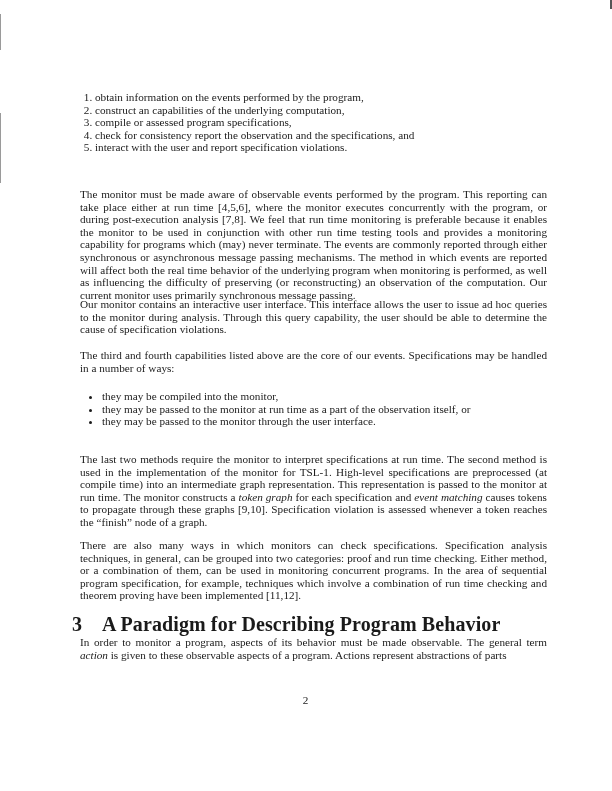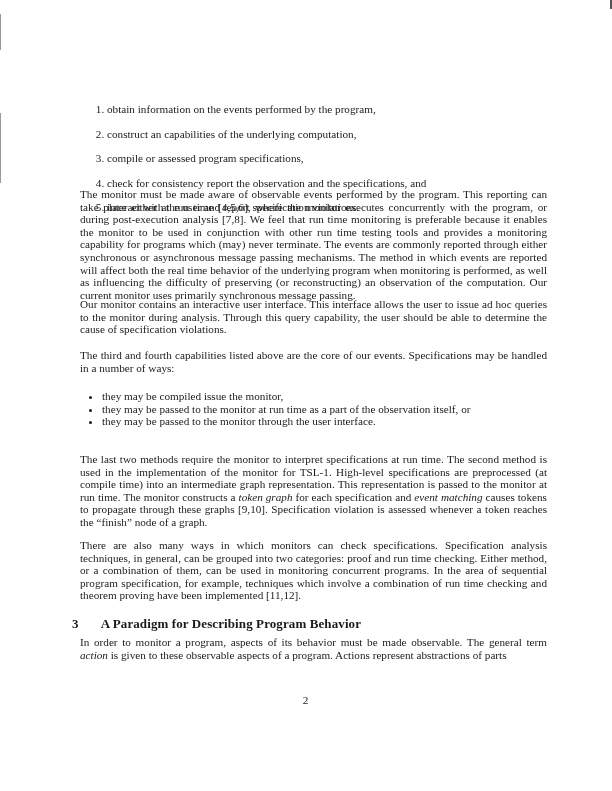--- a/index.html
+++ b/index.html
@@ -8,28 +8,28 @@
     font-family: "DejaVu Serif", "Liberation Serif", serif; color: #1a1a1a;
   }
   .edge-left { position: absolute; left: 0; width: 1px; background: #9a9a9a; }
   .edge-right { position: absolute; right: 0; top: 0; width: 2px; height: 9px; background: #555; }
   .page {
     position: absolute; left: 72px; top: 0; width: 467px;
     font-family: "Liberation Serif", "DejaVu Serif", serif;
     font-size: 11.2px; line-height: 12.6px; text-align: justify;
   }
   ol.caps { position: absolute; top: 91px; left: 9px; margin: 0; padding: 0 0 0 14px; width: 440px; text-align: left; }
-  ol.caps li { margin: 12px; padding: 0; }
+  ol.caps li { margin: 0; padding: 0; }
   p { margin: 8px; position: absolute; left: 0; width: 467px; }
   ul.ways { position: absolute; left: 16px; width: 440px; margin: 0; padding: 0 0 0 14px; list-style: disc; text-align: left; }
   ul.ways li { margin: 0; }
   h2 {
     position: absolute; left: 0; top: 614px; margin: 0;
     font-family: "Liberation Serif", "DejaVu Serif", serif;
-    font-size: 13px; font-weight: bold; line-height: 20px; letter-spacing: 0.1px;
+    font-size: 20px; font-weight: bold; line-height: 20px; letter-spacing: 0.1px;
   }
   h2 .num { display: inline-block; width: 26px; }
   em { font-style: italic; }
   .page-num { position: absolute; top: 694px; left: 0; width: 467px; text-align: center; }
 </style>
 </head>
 <body>
 
 <div class="edge-left" style="top:14px;height:36px;"></div>
 <div class="edge-left" style="top:113px;height:70px;"></div>
@@ -45,21 +45,21 @@
     <li>interact with the user and report specification violations.</li>
   </ol>
 
   <p style="top:180px;">The monitor must be made aware of observable events performed by the program. This reporting can take place either at run time [4,5,6], where the monitor executes concurrently with the program, or during post-execution analysis [7,8]. We feel that run time monitoring is preferable because it enables the monitor to be used in conjunction with other run time testing tools and provides a monitoring capability for programs which (may) never terminate. The events are commonly reported through either synchronous or asynchronous message passing mechanisms. The method in which events are reported will affect both the real time behavior of the underlying program when monitoring is performed, as well as influencing the difficulty of preserving (or reconstructing) an observation of the computation. Our current monitor uses primarily synchronous message passing.</p>
 
   <p style="top:290px;">Our monitor contains an interactive user interface. This interface allows the user to issue ad hoc queries to the monitor during analysis. Through this query capability, the user should be able to determine the cause of specification violations.</p>
 
   <p style="top:341px;">The third and fourth capabilities listed above are the core of our events. Specifications may be handled in a number of ways:</p>
 
   <ul class="ways" style="top:390px;">
-    <li>they may be compiled issue the monitor,</li>
+    <li>they may be compiled into the monitor,</li>
     <li>they may be passed to the monitor at run time as a part of the observation itself, or</li>
     <li>they may be passed to the monitor through the user interface.</li>
   </ul>
 
   <p style="top:445px;"><span>The last two methods require the monitor to interpret specifications at run time. The second method is used in the implementation of the monitor for TSL-1. High-level specifications are preprocessed (at compile time) into an intermediate graph representation. This representation is passed to the monitor at run time. The monitor constructs a </span><em>token graph</em><span> for each specification and </span><em>event matching</em><span> causes tokens to propagate through these graphs [9,10]. Specification violation is assessed whenever a token reaches the “finish” node of a graph.</span></p>
 
   <p style="top:531px;">There are also many ways in which monitors can check specifications. Specification analysis techniques, in general, can be grouped into two categories: proof and run time checking. Either method, or a combination of them, can be used in monitoring concurrent programs. In the area of sequential program specification, for example, techniques which involve a combination of run time checking and theorem proving have been implemented [11,12].</p>
 
   <h2><span class="num">3</span> <span>A Paradigm for Describing Program Behavior</span></h2>
 

